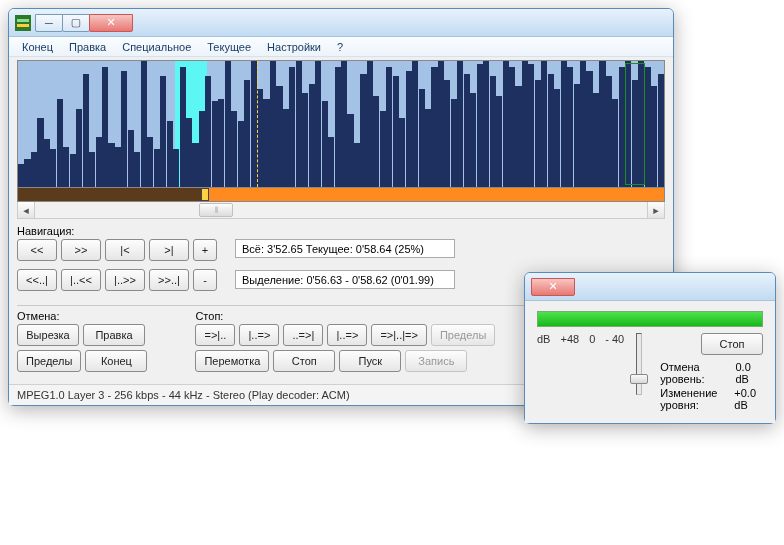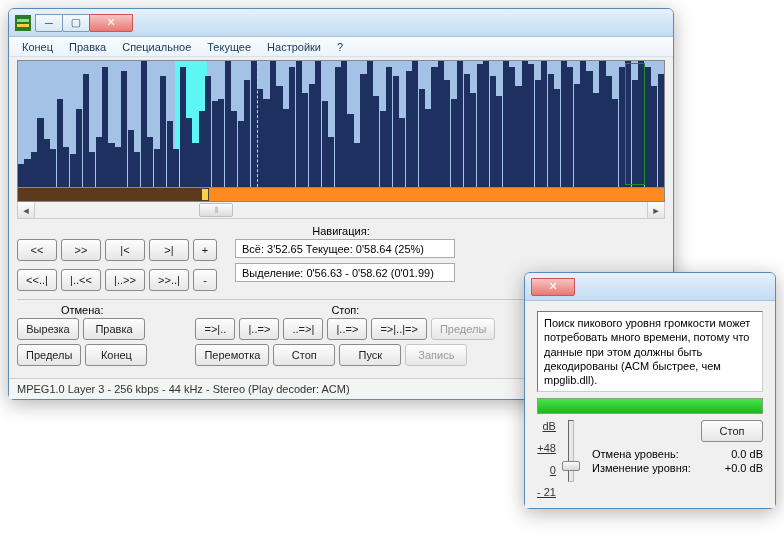--- a/index.html
+++ b/index.html
@@ -29,40 +29,40 @@
 .timeline .dark { position:absolute; top:0; bottom:0; left:0; background:#5b3b1c; }
 .timeline .mark { position:absolute; top:0; bottom:0; width:8px; background:#ffd040; border:1px solid #444; }
 
 .scrollbar { height:17px; background:#f1f1f1; border:1px solid #ccc; border-top:none; position:relative; display:flex; }
 .scrollbtn { width:17px; height:100%; background:linear-gradient(to bottom,#fdfdfd,#e4e4e4); border-right:1px solid #ccc; display:flex;align-items:center;justify-content:center; color:#555; }
 .scrollbtn:last-child{ border-right:none; border-left:1px solid #ccc; margin-left:auto;}
 .scrollthumb { position:absolute; top:1px; bottom:1px; background:linear-gradient(to bottom,#fdfdfd,#dcdcdc); border:1px solid #c0c0c0; border-radius:2px; display:flex;align-items:center;justify-content:center; }
 .scrollthumb::after{content:"⫼"; color:#999; font-size:7px; letter-spacing:-1px;}
 
 .group { margin-top: 6px; }
-.group-label { color:#000; margin-bottom:2px;text-align:center; }
+.group-label { color:#000; margin-bottom:2px; }
 .button-row { display:flex; gap:4px; margin-bottom:4px; }
 
 .btn { height:22px; min-width:40px; background:linear-gradient(to bottom,#fdfdfd,#e6e6e6); border:1px solid #8a8a8a; border-radius:3px; padding:0 8px; display:flex;align-items:center;justify-content:center; cursor:pointer; color:#222; }
 .btn.wide { min-width:62px; }
 .btn.disabled { color:#999; border-color:#c5c5c5; }
 .btn.small-sq { min-width:24px; width:24px; padding:0; }
 
 .controls-flex { display:flex; gap:18px; align-items:flex-start; }
 .nav-left { display:flex; flex-direction:column; gap:4px; }
 .info-box { display:inline-block; border:1px solid #aaa; background:#fff; padding:2px 6px; min-width:220px; height:19px; line-height:15px; }
-.info-row { display:flex; align-items:center; gap:6px; margin-bottom:5px; }
+.info-row { display:flex; align-items:center; gap:6px; margin-bottom:12px; }
 
 .statusbar { margin: 8px -8px -8px -8px; padding:4px 8px; border-top:1px solid #d0d0d0; background:#f4f4f4; color:#333; }
 
 .dialog { position:absolute; }
 .dialog .body { padding:10px 12px 10px 12px; background:#f0f0f0; }
 .dialog .note { background:#fff; border:1px inset #ccc; padding:4px 6px; margin-bottom:6px; line-height:1.3; }
 .progress { height:16px; background:linear-gradient(to bottom,#4ee24e,#18b818); border:1px solid #7a7; margin-bottom:6px; position:relative; }
-.db-scale { display:flex; flex-direction:column; align-items:flex-end; font-size:10px; color:#333; gap:10px; padding-right:4px;text-decoration:underline;}
+.db-scale { display:flex; font-size:10px; color:#333; gap:10px; padding-right:4px;}
 .slider-track { width:6px; height:62px; background:#e8e8e8; border:1px inset #bbb; position:relative; margin:0 8px; }
 .slider-thumb { position:absolute; width:18px; height:10px; background:linear-gradient(to bottom,#fafafa,#d8d8d8); border:1px solid #888; border-radius:2px; left:-7px; }
 .readout-row { display:flex; justify-content:space-between; margin-bottom:2px; }
 .dlg-bottom { display:flex; justify-content:flex-end; gap:6px; margin-top:8px; }
 .dlg-flex { display:flex; gap:10px; align-items:flex-start; }
 hr.sep { border:none; border-top:1px solid #c8c8c8; margin:4px 0; }
 </style>
 </head>
 <body>
 
@@ -275,29 +275,28 @@
   </div>
 </div>
 
 <div class="window dialog" style="left:524px; top:272px; width:252px;">
   <div class="titlebar">
     <div class="winbtns">
       <div class="winbtn close">✕</div>
     </div>
   </div>
   <div class="body">
-    <div class="note">Поиск пикового уровня громкости может потребовать много времени, потому что данные при этом должны быть декодированы (ACM быстрее, чем mpglib.dll).</div>
     <div class="progress"></div>
     <div class="dlg-flex">
       <div style="display:flex;">
         <div class="db-scale">
           <span>dB</span>
           <span>+48</span>
           <span>0</span>
-          <span>- 21</span>
+          <span>- 40</span>
         </div>
         <div class="slider-track">
           <div class="slider-thumb" style="top:40px;"></div>
         </div>
       </div>
       <div style="flex:1;">
         <div style="text-align:right; margin-bottom:6px;">
           <div class="btn wide" style="display:inline-flex;">Стоп</div>
         </div>
         <div class="readout-row">

